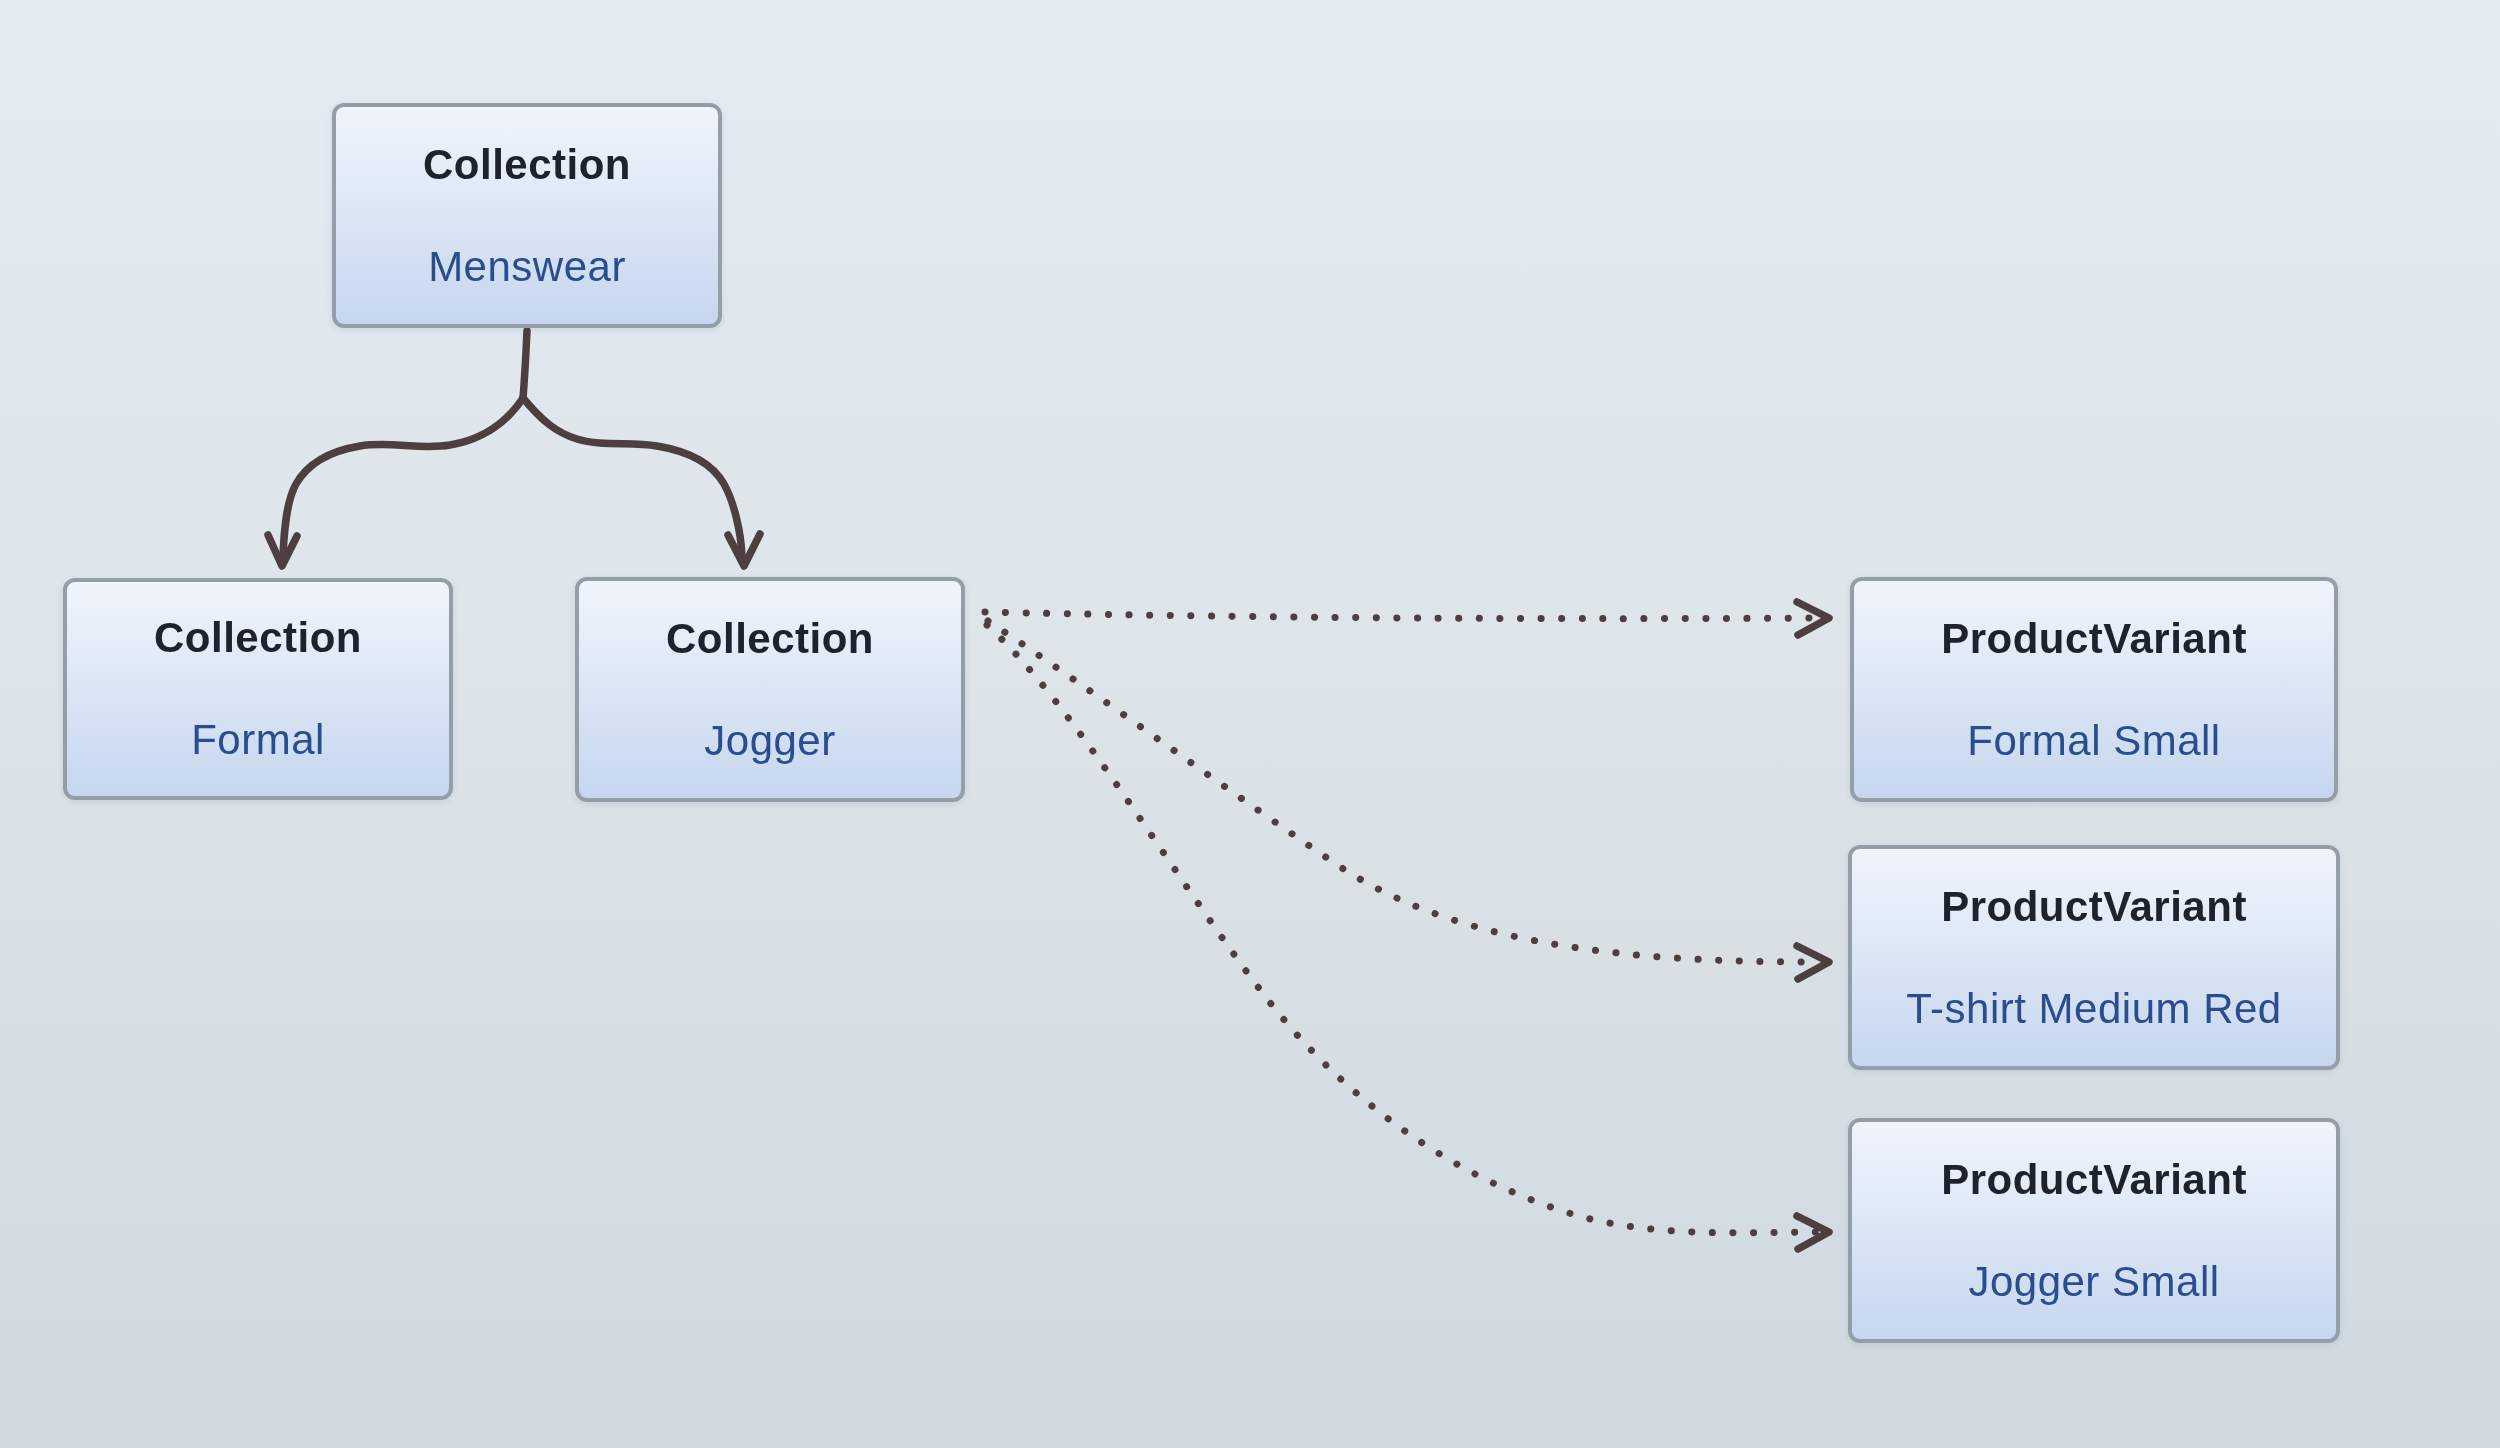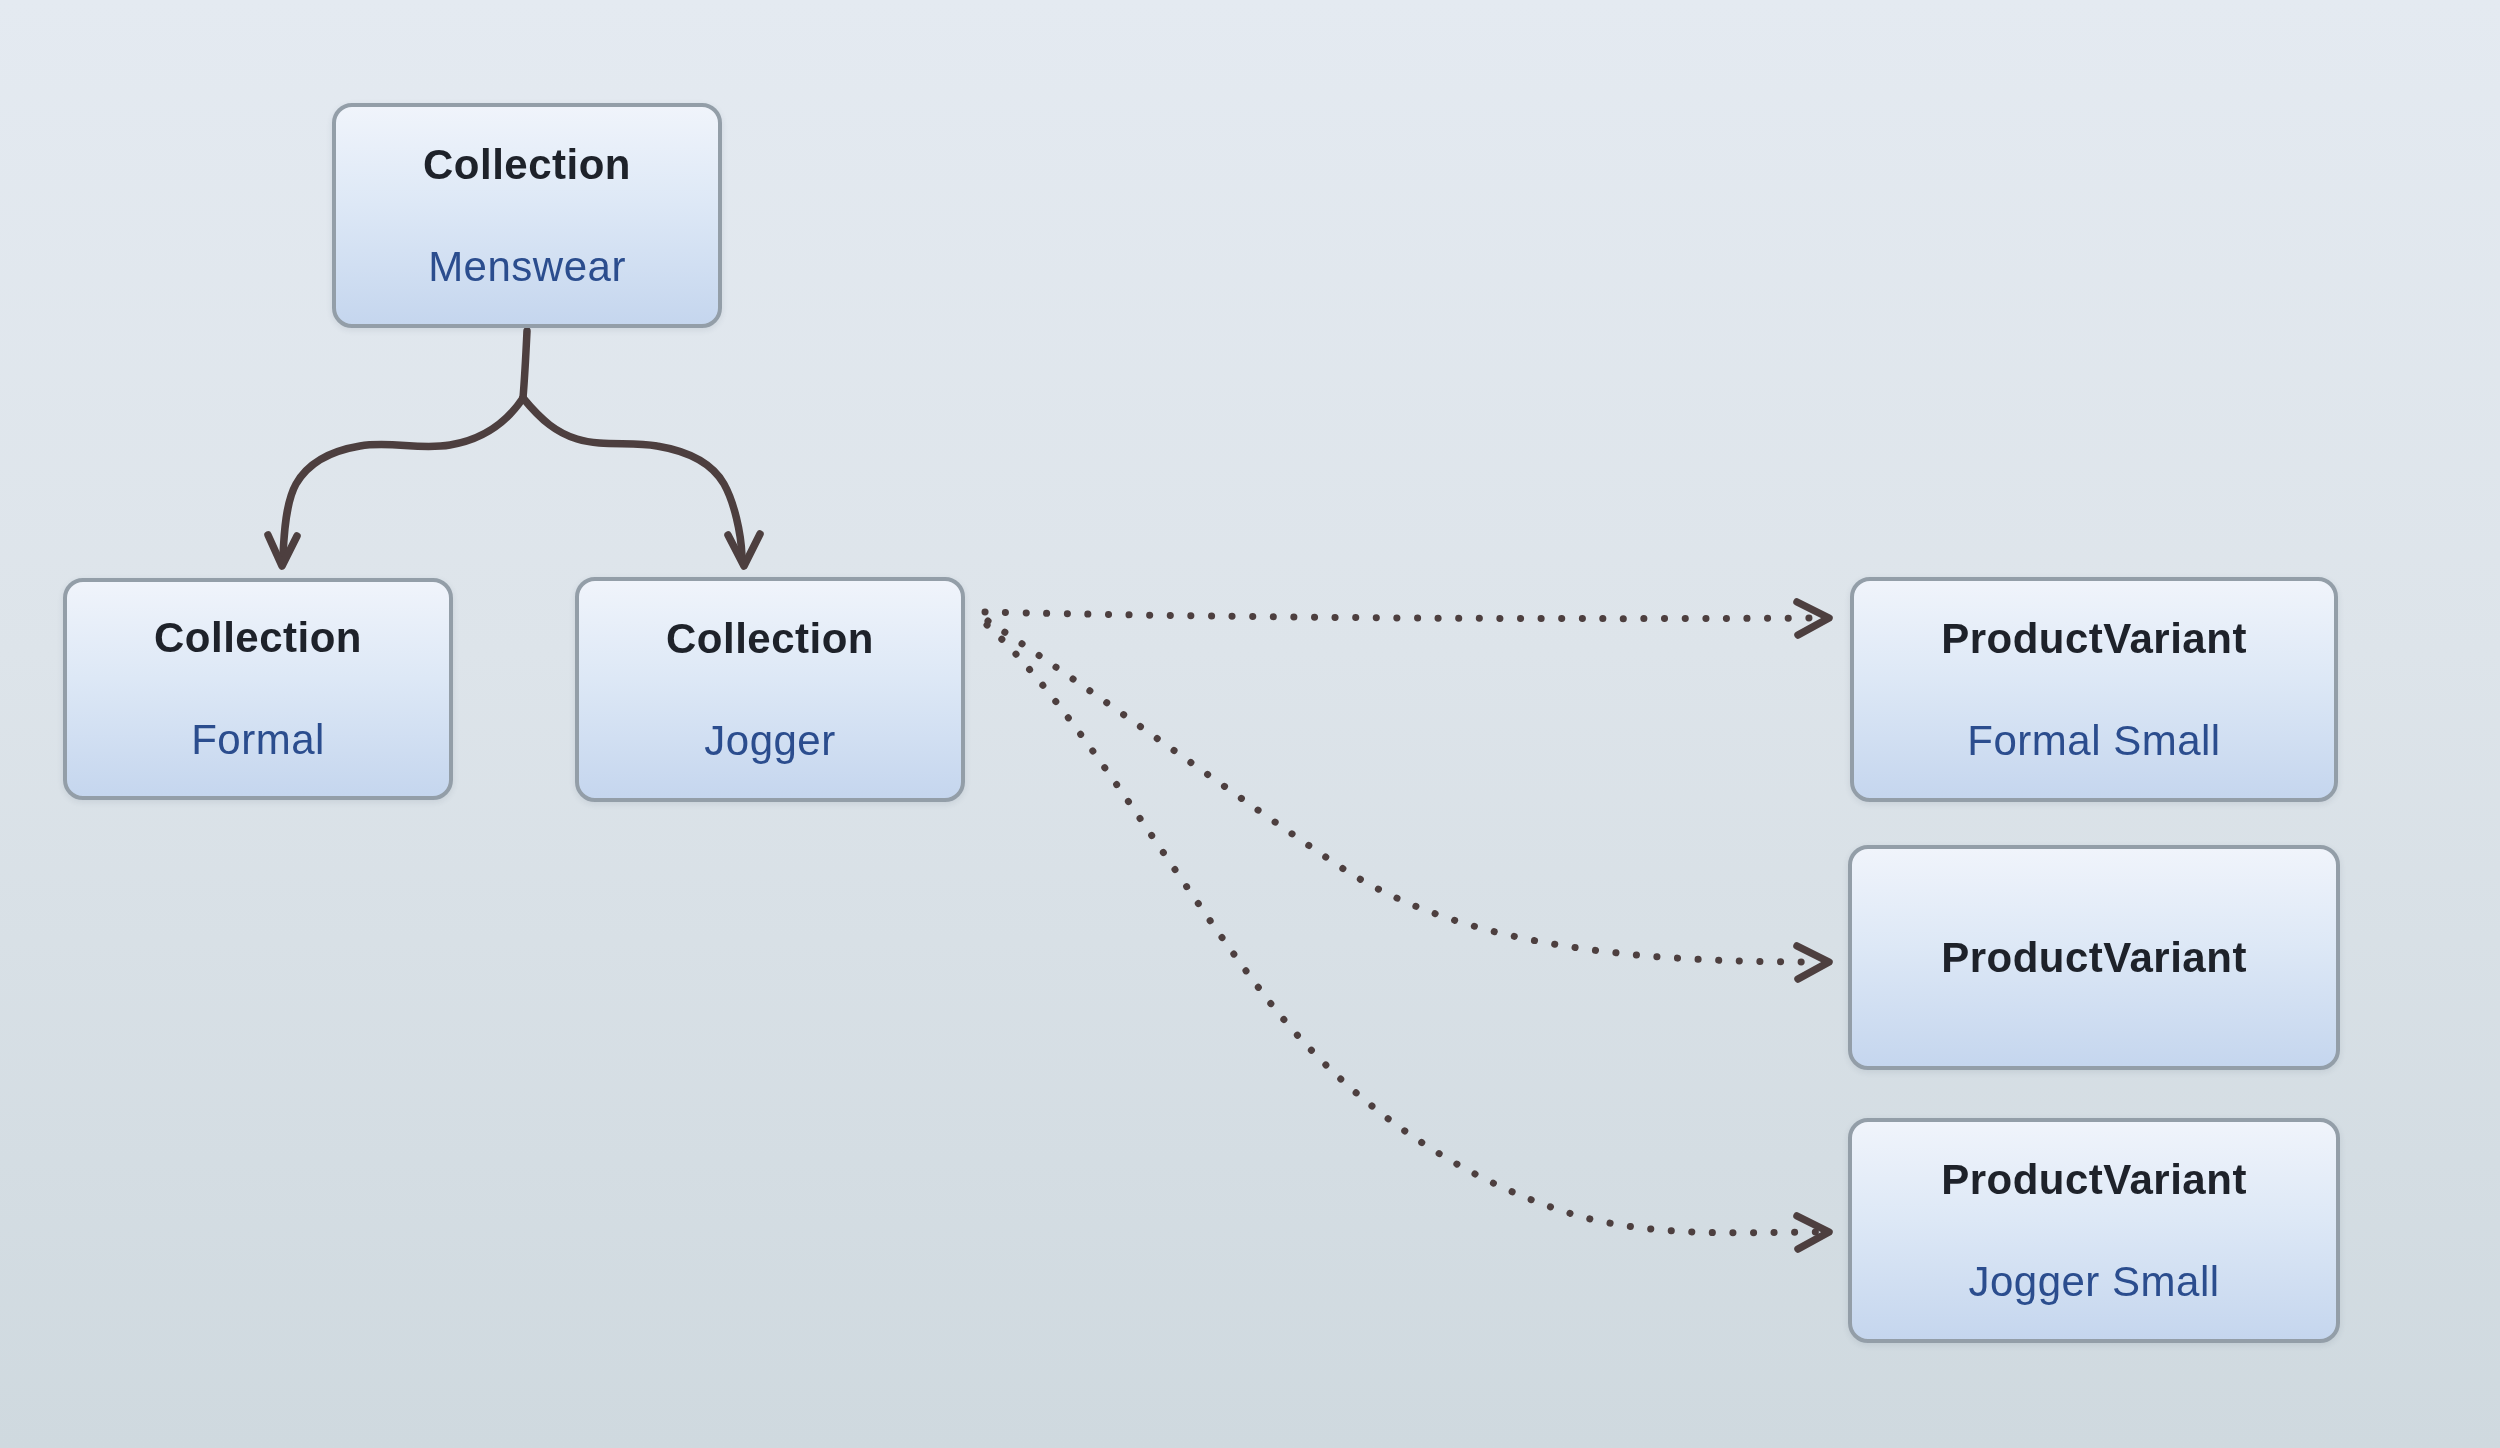--- a/index.html
+++ b/index.html
@@ -22,21 +22,21 @@
   }
   .edges{position:absolute;left:0;top:0;width:2500px;height:1448px;}
   .edge{fill:none;stroke:var(--arrow-stroke);stroke-linecap:round;stroke-linejoin:round;}
   .edge.solid{stroke-width:7.5;}
   .edge.dotted{stroke-width:7;stroke-dasharray:0.1 20.5;}
   .edge.head{stroke-width:7.5;}
   .node{
     position:absolute;
     box-sizing:border-box;
     border:4px solid var(--node-border);
-    border-radius:20px;
+    border-radius:12px;
     background:linear-gradient(180deg,var(--node-fill-top) 0%,#dde8f6 45%,var(--node-fill-bottom) 100%);
     box-shadow:0 2px 6px rgba(40,60,80,0.10);
     display:flex;
     flex-direction:column;
     align-items:center;
     justify-content:center;
     gap:60px;
     text-align:center;
   }
   .node-type{
@@ -107,20 +107,21 @@
     <div class="node-name">Jogger</div>
   </div>
 
   <div class="node" style="left:1850px;top:577px;width:488px;height:225px">
     <div class="node-type">ProductVariant</div>
     <div class="node-name">Formal Small</div>
   </div>
 
   <div class="node" style="left:1848px;top:845px;width:492px;height:225px">
     <div class="node-type">ProductVariant</div>
+    <div class="node-name">T-shirt Medium Red</div>
   </div>
 
   <div class="node" style="left:1848px;top:1118px;width:492px;height:225px">
     <div class="node-type">ProductVariant</div>
     <div class="node-name">Jogger Small</div>
   </div>
 
 </div>
 
 </body></html>

